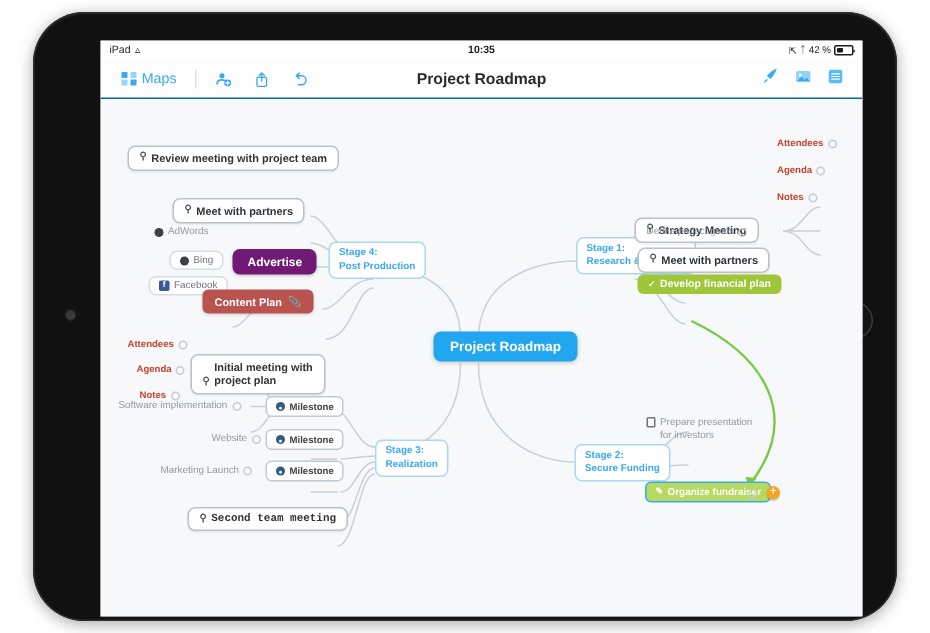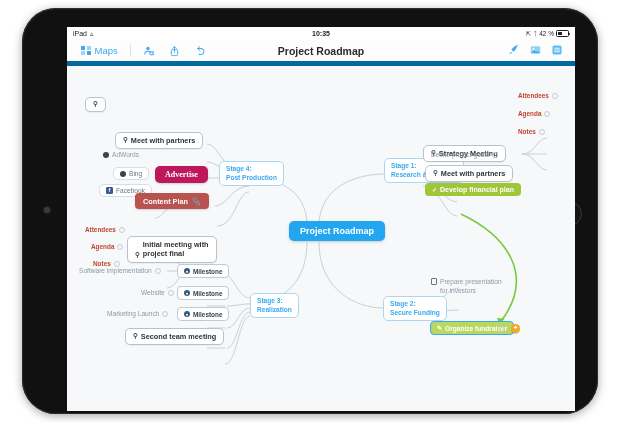--- a/index.html
+++ b/index.html
@@ -56,21 +56,21 @@
   .wifi-glyph{font-size:7px; line-height:1;}
   .batt-shell{
     width:13px;height:6.5px;border:1px solid #1c1c1e;border-radius:1.5px;
     position:relative; display:inline-block;
   }
   .batt-fill{position:absolute; left:.7px; top:.7px; bottom:.7px; width:42%; background:#1c1c1e; border-radius:.5px;}
   .batt-cap{position:absolute; right:-2.3px; top:1.6px; width:1.3px; height:2.6px; background:#1c1c1e; border-radius:0 1px 1px 0;}
   
   #toolbar{
     height:26px; background:#fdfdfd;
-    border-bottom:5px solid #0369a1;
+    border-bottom:1px solid #0369a1;
     display:flex; align-items:center;
     padding:0 8px; gap:2px;
     position:relative;
   }
   .tb-btn{
     display:flex; align-items:center; gap:4px;
     padding:2px 6px; cursor:pointer; color:#3aa9f0;
   }
   .tb-label{font-size:9.5px; color:#3aa9f0;}
   .tb-sep{width:1px; height:13px; background:#dfe3e7; margin:0 4px;}
@@ -113,24 +113,23 @@
     background:#ffffff; border:1px solid #a9d8f2; border-radius:5px;
     padding:3px 6px; font-size:6.6px; color:#3aa9f0; font-weight:bold;
     line-height:1.25;
   }
   .n-center{
     background:#23a6f0; color:#fff; border-radius:5px;
     padding:5px 11px; font-size:9px; font-weight:bold;
     box-shadow:0 1px 3px rgba(0,0,0,.18);
   }
   .n-navy{
-    background:#be185d; color:#fff; border-radius:5px;
+    background:#701a75; color:#fff; border-radius:5px;
     padding:4px 10px; font-size:8px; font-weight:bold;
     box-shadow:0 1px 2px rgba(0,0,0,.18);
-    font-family:Liberation Serif, serif;
   }
   .n-red{
     background:#b9534f; color:#fff; border-radius:4px;
     padding:3.5px 8px; font-size:7.3px; font-weight:bold;
     display:flex; align-items:center; gap:4px;
     box-shadow:0 1px 2px rgba(0,0,0,.15);
   }
   .n-green{
     background:#9ec638; color:#ffffff; border-radius:4px;
     padding:3px 7px; font-size:7px; font-weight:bold;
@@ -333,20 +332,21 @@
         <div>Stage 2:</div>
         <div>Secure Funding</div>
       </div>
       <div class="node n-stage two-line" style="left:183px; top:227px;">
         <div>Stage 3:</div>
         <div>Realization</div>
       </div>
 
       <div class="node n-box" style="left:18px; top:31px;">
         <span class="person-ico">⚲</span>
+        <span>Review meeting with project team</span>
       </div>
 
 
       <div class="node n-box" style="left:48px; top:66px;">
         <span class="person-ico">⚲</span>
         <span>Meet with partners</span>
       </div>
 
       <div class="node n-plain" style="left:36px; top:85px;">
         <span class="dot-ico"></span>
@@ -427,21 +427,21 @@
       </div>
       <div class="node n-label-red" style="left:26px; top:194px;">
         <span>Notes</span>
         <span class="circ"></span>
       </div>
 
       <div class="node n-box two-line" style="left:60px; top:170px; align-items:flex-end;">
         <span class="person-ico">⚲</span>
         <span>
           <span style="display:block">Initial meeting with</span>
-          <span style="display:block">project final</span>
+          <span style="display:block">project plan</span>
         </span>
       </div>
 
       <div class="node n-plain" style="left:12px; top:201px;">
         <span>Software implementation</span>
         <span class="circ"></span>
       </div>
       <div class="node n-plain" style="left:74px; top:223px;">
         <span>Website</span>
         <span class="circ"></span>
@@ -457,20 +457,20 @@
       </div>
       <div class="node n-milestone" style="left:110px; top:220px;">
         <span class="m-dot">●</span>
         <span>Milestone</span>
       </div>
       <div class="node n-milestone" style="left:110px; top:241px;">
         <span class="m-dot">●</span>
         <span>Milestone</span>
       </div>
 
-      <div class="node n-box" style="left:58px; top:262px;">
+      <div class="node n-box" style="left:58px; top:272px;font-family:Liberation Mono, monospace;">
         <span class="person-ico">⚲</span>
         <span>Second team meeting</span>
       </div>
 
     </div>
   </div>
 </div>
 
 </body></html>

